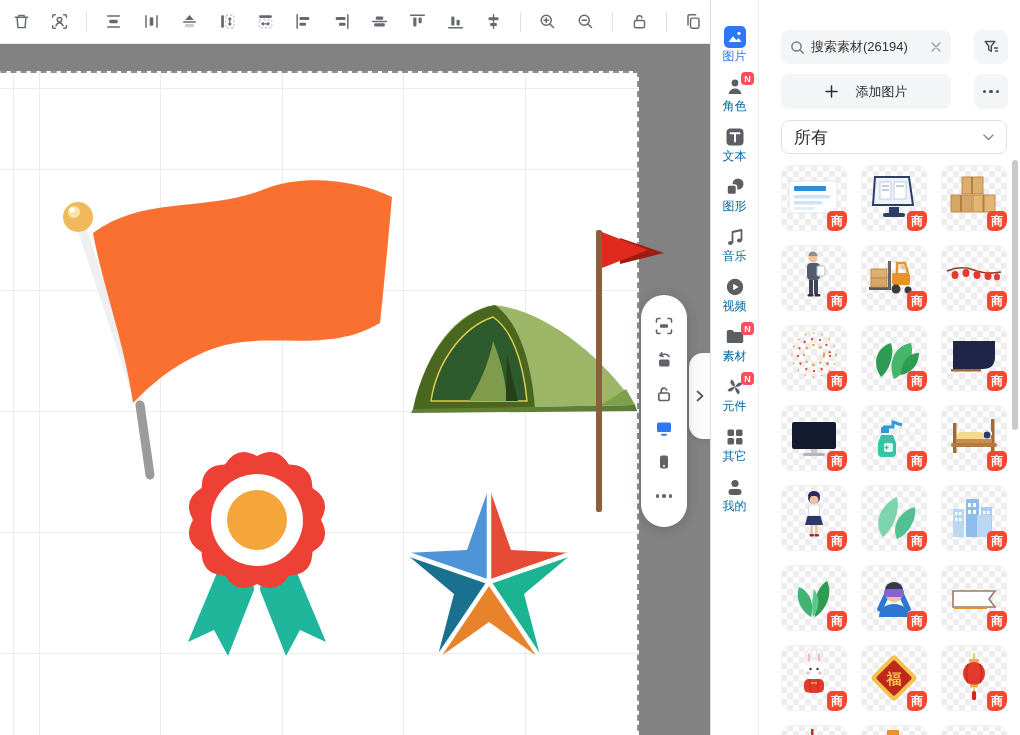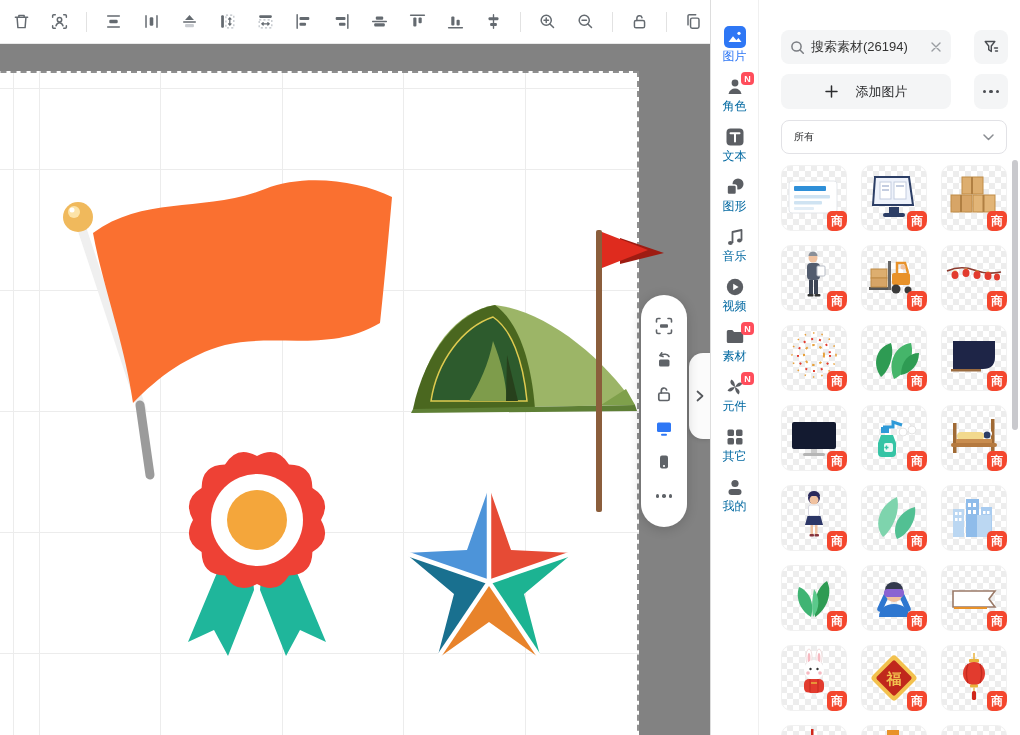--- a/index.html
+++ b/index.html
@@ -54,21 +54,21 @@
     padding:0 9px; gap:6px; }
   .search-box input { flex:1; min-width:0; border:0; outline:0; background:transparent;
     font-size:13px; color:#333; font-family:inherit; }
   .sq-btn { position:absolute; width:34px; height:34px; background:#f4f5f6; border-radius:8px;
     display:flex; align-items:center; justify-content:center; cursor:pointer; }
   .add-btn { position:absolute; left:22px; top:74px; width:170px; height:35px;
     background:#f4f5f6; border-radius:8px; display:flex; align-items:center; justify-content:center;
     gap:18px; font-size:13px; color:#2b2c2e; cursor:pointer; }
   .dropdown { position:absolute; left:22px; top:120px; width:226px; height:34px;
     background:#fff; border:1px solid #e2e2e6; border-radius:8px; display:flex;
-    align-items:center; justify-content:space-between; padding:0 12px; font-size:10px;
+    align-items:center; justify-content:space-between; padding:0 12px; font-size:17px;
     color:#2b2c2e; cursor:pointer; }
   .grid { position:absolute; left:22px; top:165px; display:grid;
     grid-template-columns:repeat(3,66px); gap:14px; }
   .cell { position:relative; width:66px; height:66px; border-radius:10px; overflow:hidden;
     cursor:pointer; box-shadow:inset 0 0 0 1px #f1f1f1;
     background:
       linear-gradient(45deg,#ededed 26%,transparent 26% 74%,#ededed 74%) 0 0/12px 12px,
       linear-gradient(45deg,#ededed 26%,transparent 26% 74%,#ededed 74%) 6px 6px/12px 12px,#fff; }
   .cell > svg { position:absolute; left:0; top:0; width:66px; height:66px; }
   .pro { position:absolute; right:0; bottom:0; width:20px; height:20px; background:#f4472e;

